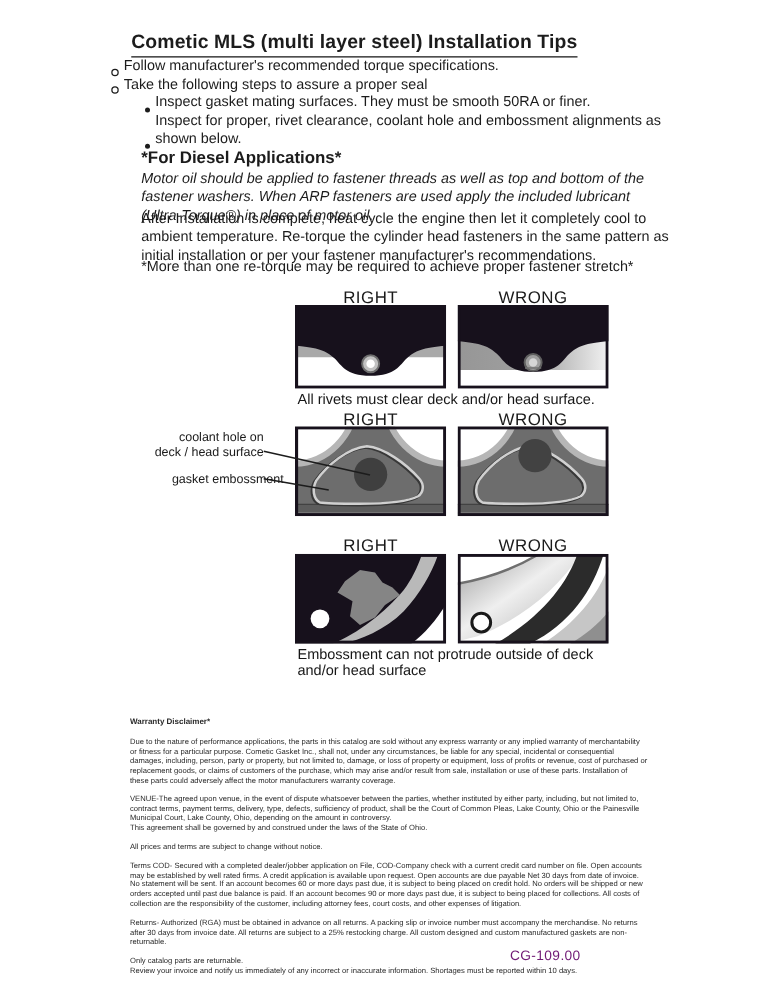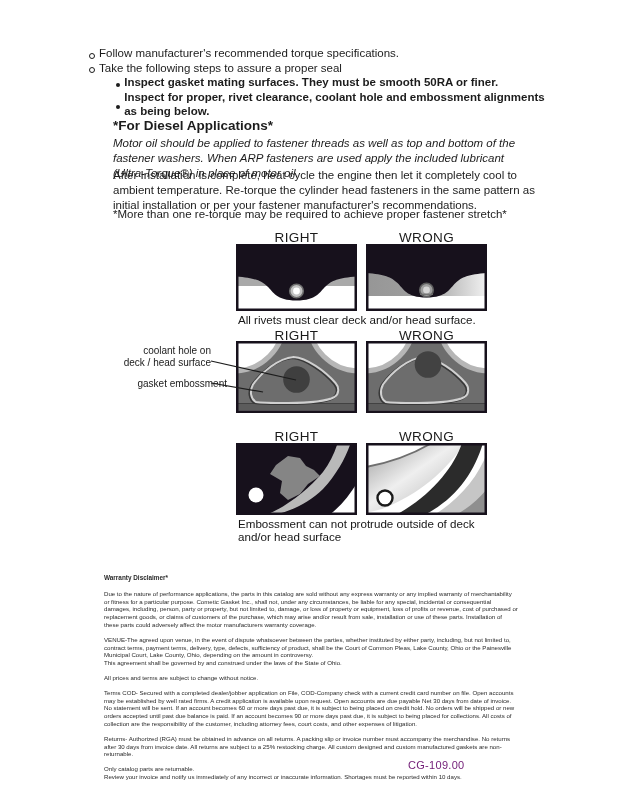--- a/index.html
+++ b/index.html
@@ -8,26 +8,26 @@
     font-family:"Liberation Sans","DejaVu Sans",sans-serif;color:#1c1c1c;
   }
   .abs{position:absolute;}
 
   
   .doc-title{
     left:105px;top:25px;font-size:15.5px;font-weight:bold;letter-spacing:.1px;
     border-bottom:1.6px solid #141414;padding-bottom:2px;white-space:nowrap;
   }
   .bullets{left:89px;top:46px;width:470px;font-size:11.5px;line-height:14.6px;}
-  .bullet-row{display:flex;align-items:center;}
+  .bullet-row{display:flex;align-items:flex-end;}
   .b-circ{
     flex:0 0 auto;width:4px;height:4px;border:1.2px solid #1c1c1c;border-radius:50%;
     margin:4.5px 4px 0 0;background:transparent;
   }
-  .bullet-row.sub{margin-left:27px;font-weight:bold;}
+  .bullet-row.sub{margin-left:27px;}
   .b-dot{
     flex:0 0 auto;width:4.2px;height:4.2px;border-radius:50%;background:#1c1c1c;
     margin:5px 4px 0 0;
   }
   .diesel-head{left:113px;top:118px;font-size:13.5px;font-weight:bold;}
   .body-par{width:424px;font-size:11.5px;line-height:14.9px;}
   .par1{left:113px;top:136px;font-style:italic;}
   .par2{left:113px;top:168px;}
   .note{left:113px;top:208px;font-size:11.5px;}
 
@@ -49,37 +49,38 @@
   .disclaimer p{margin:0;}
   .disclaimer p.gap{margin-top:7px;}
 
   .doc-number{left:408px;top:759px;font-size:11px;letter-spacing:.3px;color:#701a75;}
 </style>
 </head>
 <body>
 
 <div class="page">
 
+  <div class="abs doc-title">Cometic MLS (multi layer steel) Installation Tips</div>
 
   <div class="abs bullets">
     <div class="bullet-row">
       <span class="b-circ"></span>
       <span>Follow manufacturer's recommended torque specifications.</span>
     </div>
     <div class="bullet-row">
       <span class="b-circ"></span>
       <span>Take the following steps to assure a proper seal</span>
     </div>
     <div class="bullet-row sub">
       <span class="b-dot"></span>
       <span>Inspect gasket mating surfaces.  They must be smooth 50RA or finer.</span>
     </div>
     <div class="bullet-row sub">
       <span class="b-dot"></span>
-      <span>Inspect for proper, rivet clearance, coolant hole and embossment alignments as being below.</span>
+      <span>Inspect for proper, rivet clearance, coolant hole and embossment alignments as shown below.</span>
     </div>
   </div>
 
   <div class="abs diesel-head">*For Diesel Applications*</div>
   <div class="abs body-par par1">Motor oil should be applied to fastener threads as well as top and bottom of the fastener washers. When ARP fasteners are used apply the included lubricant (Ultra-Torque®) in place of motor oil.</div>
   <div class="abs body-par par2">After Installation is complete, heat cycle the engine then let it completely cool to ambient temperature. Re-torque the cylinder head fasteners in the same pattern as initial installation or per your fastener manufacturer's recommendations.</div>
   <div class="abs note">*More than one re-torque may be required to achieve proper fastener stretch*</div>
 
   <div class="abs fig-head" style="left:236px;top:230px">RIGHT</div>
   <div class="abs fig-head" style="left:366px;top:230px">WRONG</div>

